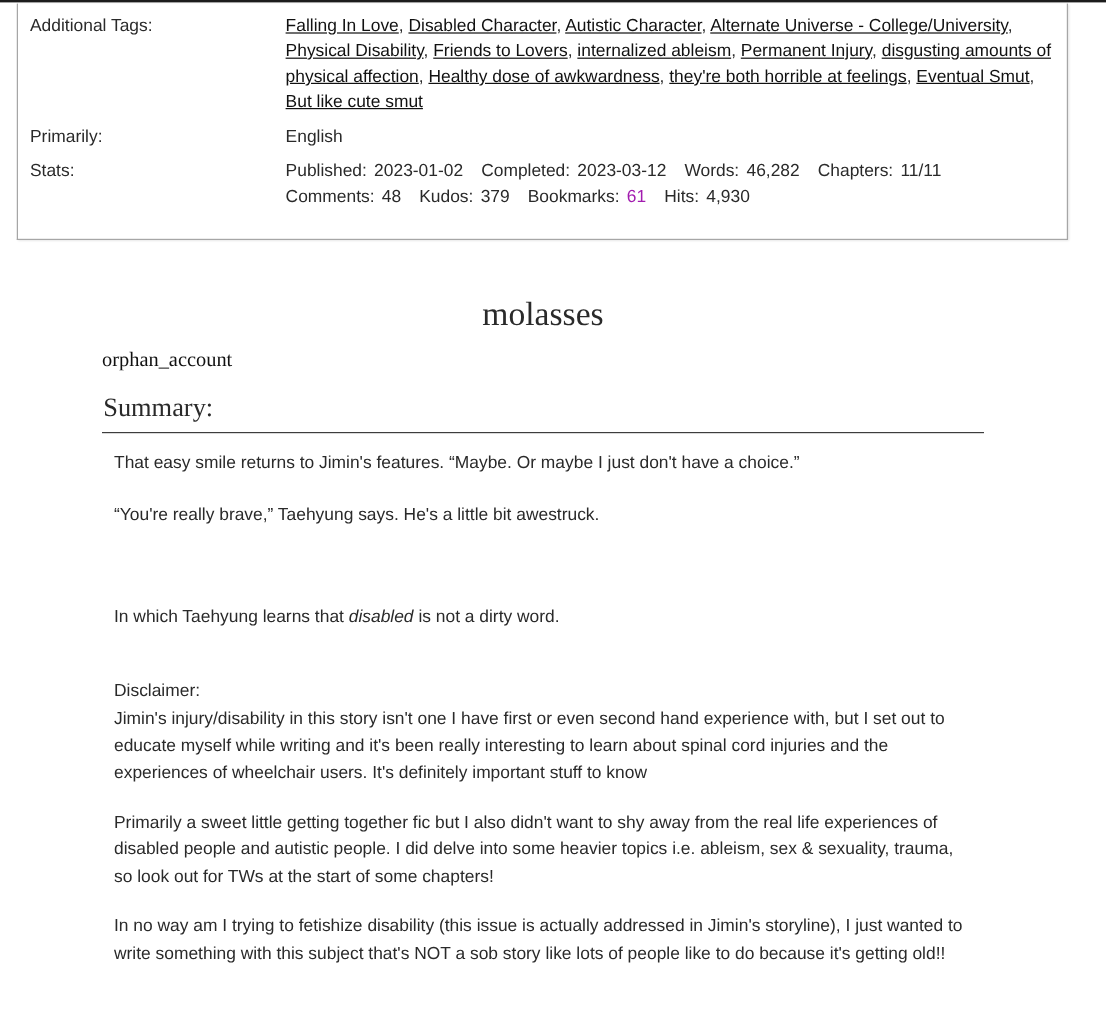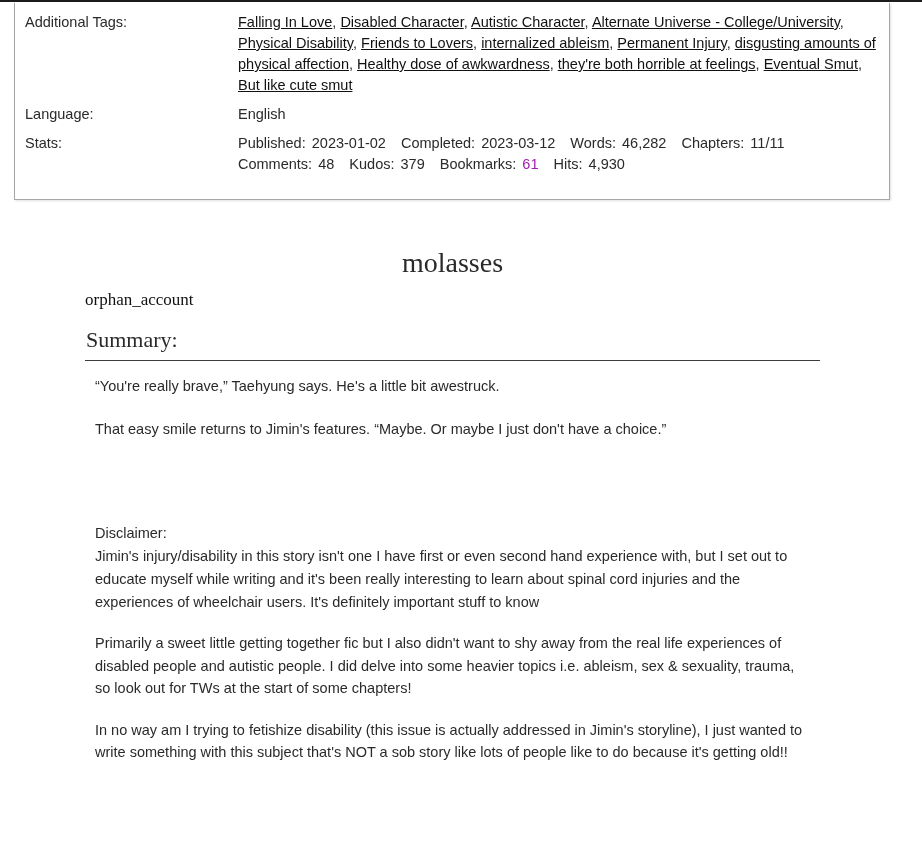--- a/index.html
+++ b/index.html
@@ -75,39 +75,40 @@
 <body>
 
 <div class="top-line"></div>
 
 <div class="meta-box">
   <div class="meta-row">
     <div class="meta-label">Additional Tags:</div>
     <div class="meta-value" id="tags-container"><a class="tag">Falling In Love</a>,  <a class="tag">Disabled Character</a>,  <a class="tag">Autistic Character</a>,  <a class="tag">Alternate Universe - College/University</a>,  <a class="tag">Physical Disability</a>,  <a class="tag">Friends to Lovers</a>,  <a class="tag">internalized ableism</a>,  <a class="tag">Permanent Injury</a>,  <a class="tag">disgusting amounts of physical affection</a>,  <a class="tag">Healthy dose of awkwardness</a>,  <a class="tag">they're both horrible at feelings</a>,  <a class="tag">Eventual Smut</a>,  <a class="tag">But like cute smut</a></div>
   </div>
   <div class="meta-row">
-    <div class="meta-label">Language:</div>
+    <div class="meta-label">Primarily:</div>
     <div class="meta-value">English</div>
   </div>
   <div class="meta-row">
     <div class="meta-label">Stats:</div>
     <div class="meta-value" id="stats-container"><span class="stat"><span class="stat-label">Published:</span> <span class="stat-value">2023-01-02</span></span> <span class="stat"><span class="stat-label">Completed:</span> <span class="stat-value">2023-03-12</span></span> <span class="stat"><span class="stat-label">Words:</span> <span class="stat-value">46,282</span></span> <span class="stat"><span class="stat-label">Chapters:</span> <span class="stat-value">11/11</span></span> <span class="stat"><span class="stat-label">Comments:</span> <span class="stat-value">48</span></span> <span class="stat"><span class="stat-label">Kudos:</span> <span class="stat-value">379</span></span> <span class="stat"><span class="stat-label">Bookmarks:</span> <a class="stat-value stat-link">61</a></span> <span class="stat"><span class="stat-label">Hits:</span> <span class="stat-value">4,930</span></span> </div>
   </div>
 </div>
 
 <div class="work">
   <h1 class="work-title">molasses</h1>
   <div class="byline">orphan_account</div>
 
   <div class="module">
     <h2 class="module-heading">Summary:</h2>
     <blockquote class="userstuff" id="summary-content">
+        <p>That easy smile returns to Jimin's features. “Maybe. Or maybe I just don't have a choice.”</p>
         <p>“You're really brave,” Taehyung says. He's a little bit awestruck.</p>
-        <p>That easy smile returns to Jimin's features. “Maybe. Or maybe I just don't have a choice.”</p>
         <p>&nbsp;</p>
+        <p>In which Taehyung learns that <em class="ital">disabled</em> is not a dirty word.</p>
       </blockquote>
   </div>
 
   <div class="module notes-module">
     <blockquote class="userstuff notes" id="notes-content">
         <p>Disclaimer:<br>Jimin's injury/disability in this story isn't one I have first or even second hand experience with, but I set out to educate myself while writing and it's been really interesting to learn about spinal cord injuries and the experiences of wheelchair users. It's definitely important stuff to know</p>
         <p>Primarily a sweet little getting together fic but I also didn't want to shy away from the real life experiences of disabled people and autistic people. I did delve into some heavier topics i.e. ableism, sex &amp; sexuality, trauma, so look out for TWs at the start of some chapters!</p>
         <p>In no way am I trying to fetishize disability (this issue is actually addressed in Jimin's storyline), I just wanted to write something with this subject that's NOT a sob story like lots of people like to do because it's getting old!!</p>
       </blockquote>
   </div>

